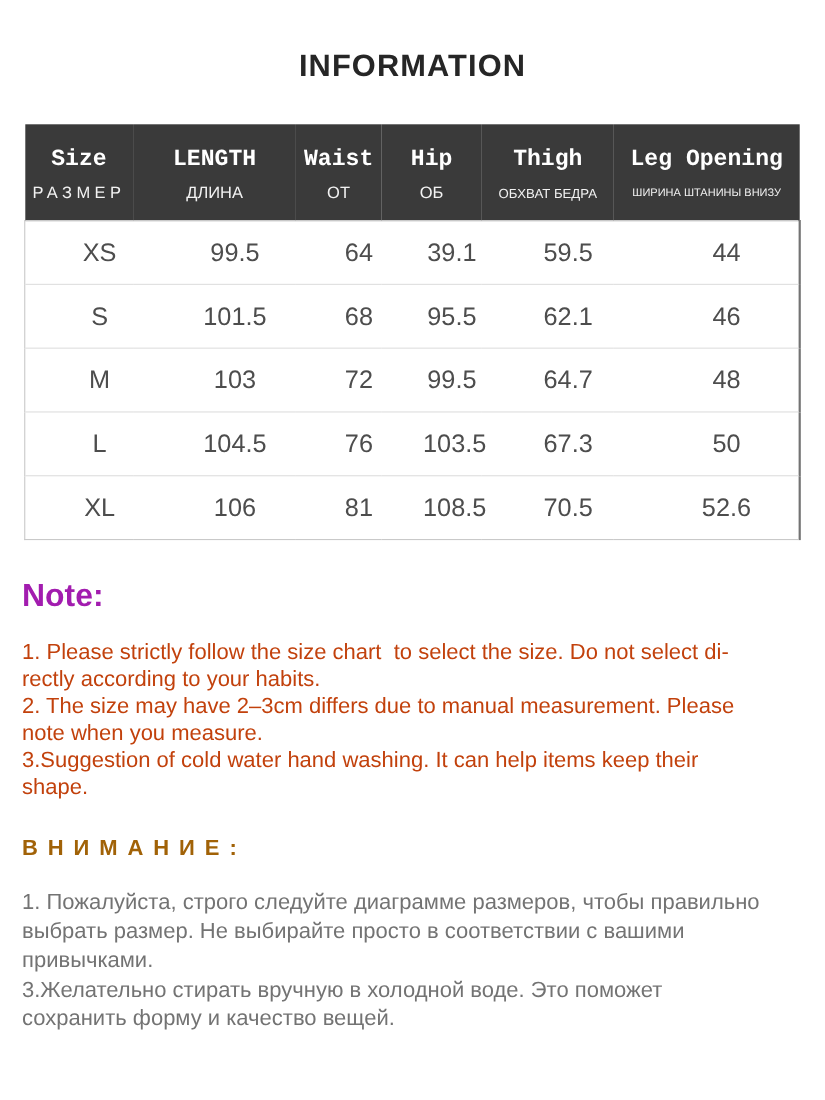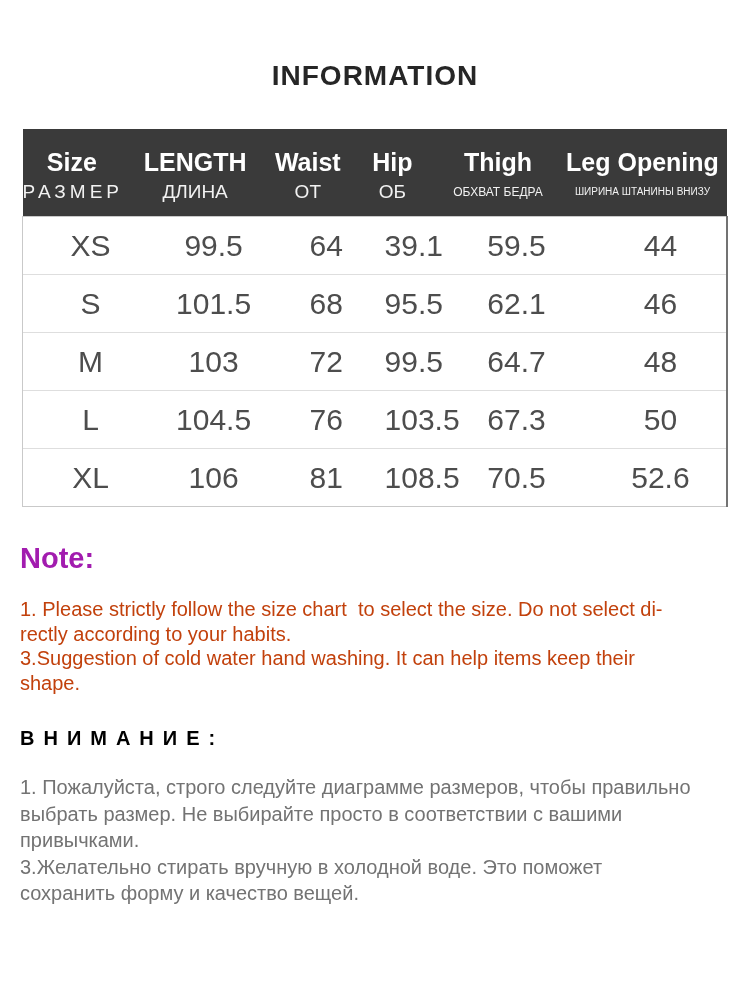--- a/index.html
+++ b/index.html
@@ -11,21 +11,21 @@
   }
   .page {
     position: relative;
     width: 750px;
     height: 1000px;
     background: #ffffff;
     overflow: hidden;
   }
   .page-title {
     margin: 0;
-    padding-top: 60px;
+    padding-top: 44px;
     text-align: center;
     font-size: 28px;
     font-weight: 700;
     letter-spacing: 1px;
     color: #262626;
   }
   .size-table {
     width: 706px;
     margin: 37px auto 0 auto;
     border-collapse: collapse;
@@ -34,41 +34,42 @@
   .size-table thead th {
     background: #3a3a3a;
     color: #ffffff;
     font-weight: 400;
     padding: 13px 0 12px 0;
     vertical-align: middle;
     height: 62px;
   }
   .hdr-en {
     display: block;
-    font-size: 25px;
+    font-size: 21px;
     font-weight: 600;
     line-height: 34px;
     letter-spacing: 0px;
+    font-family: Liberation Mono, monospace;
   }
   .hdr-ru {
     display: block;
-    font-size: 19px;
+    font-size: 15px;
     font-weight: 400;
     line-height: 20px;
     margin-top: 3px;
     color: #f2f2f2;
   }
   th.col-size .hdr-ru { letter-spacing: 4px; }
   th.col-thigh .hdr-ru { font-size: 12px; letter-spacing: 0px; }
   th.col-leg .hdr-ru { font-size: 10px; letter-spacing: 0px; }
   .size-table tbody td {
     text-align: center;
     vertical-align: middle;
     height: 55px;
-    font-size: 30px;
+    font-size: 23px;
     color: #4d4d4d;
     border-top: 1px solid #dedede;
     padding-left: 38px;
   }
   .size-table tbody tr:first-child td { border-top: none; }
   .size-table tbody {
     border: 1px solid #c9c9c9;
   }
   .size-table tbody td:first-child { border-left: 1px solid #c9c9c9; }
   .size-table tbody td:last-child { border-right: 2px solid #737373; }
@@ -90,21 +91,21 @@
   }
   .note-item {
     margin: 0;
     white-space: pre-wrap;
   }
   .attention-heading {
     margin: 32px 0 0 0;
     font-size: 20px;
     font-weight: 600;
     letter-spacing: 9px;
-    color: #000000;
+    color: #a16207;
   }
   .attention-body {
     margin-top: 24px;
     font-size: 20px;
     line-height: 26.5px;
     color: #737373;
   }
 </style>
 </head>
 <body>
@@ -192,20 +193,22 @@
         <td>52.6</td>
       </tr>
     </tbody>
   </table>
 
   <div class="notes">
     <h2 class="note-heading">Note:</h2>
     <div class="note-body">
       <p class="note-item">1. Please strictly follow the size chart  to select the size. Do not select di-
 rectly according to your habits.</p>
+      <p class="note-item">2. The size may have 2–3cm differs due to manual measurement. Please
+note when you measure.</p>
       <p class="note-item">3.Suggestion of cold water hand washing. It can help items keep their
 shape.</p>
     </div>
 
     <h2 class="attention-heading">ВНИМАНИЕ:</h2>
     <div class="attention-body">
       <p class="note-item">1. Пожалуйста, строго следуйте диаграмме размеров, чтобы правильно
 выбрать размер. Не выбирайте просто в соответствии с вашими
 привычками.</p>
       <p class="note-item">3.Желательно стирать вручную в холодной воде. Это поможет

